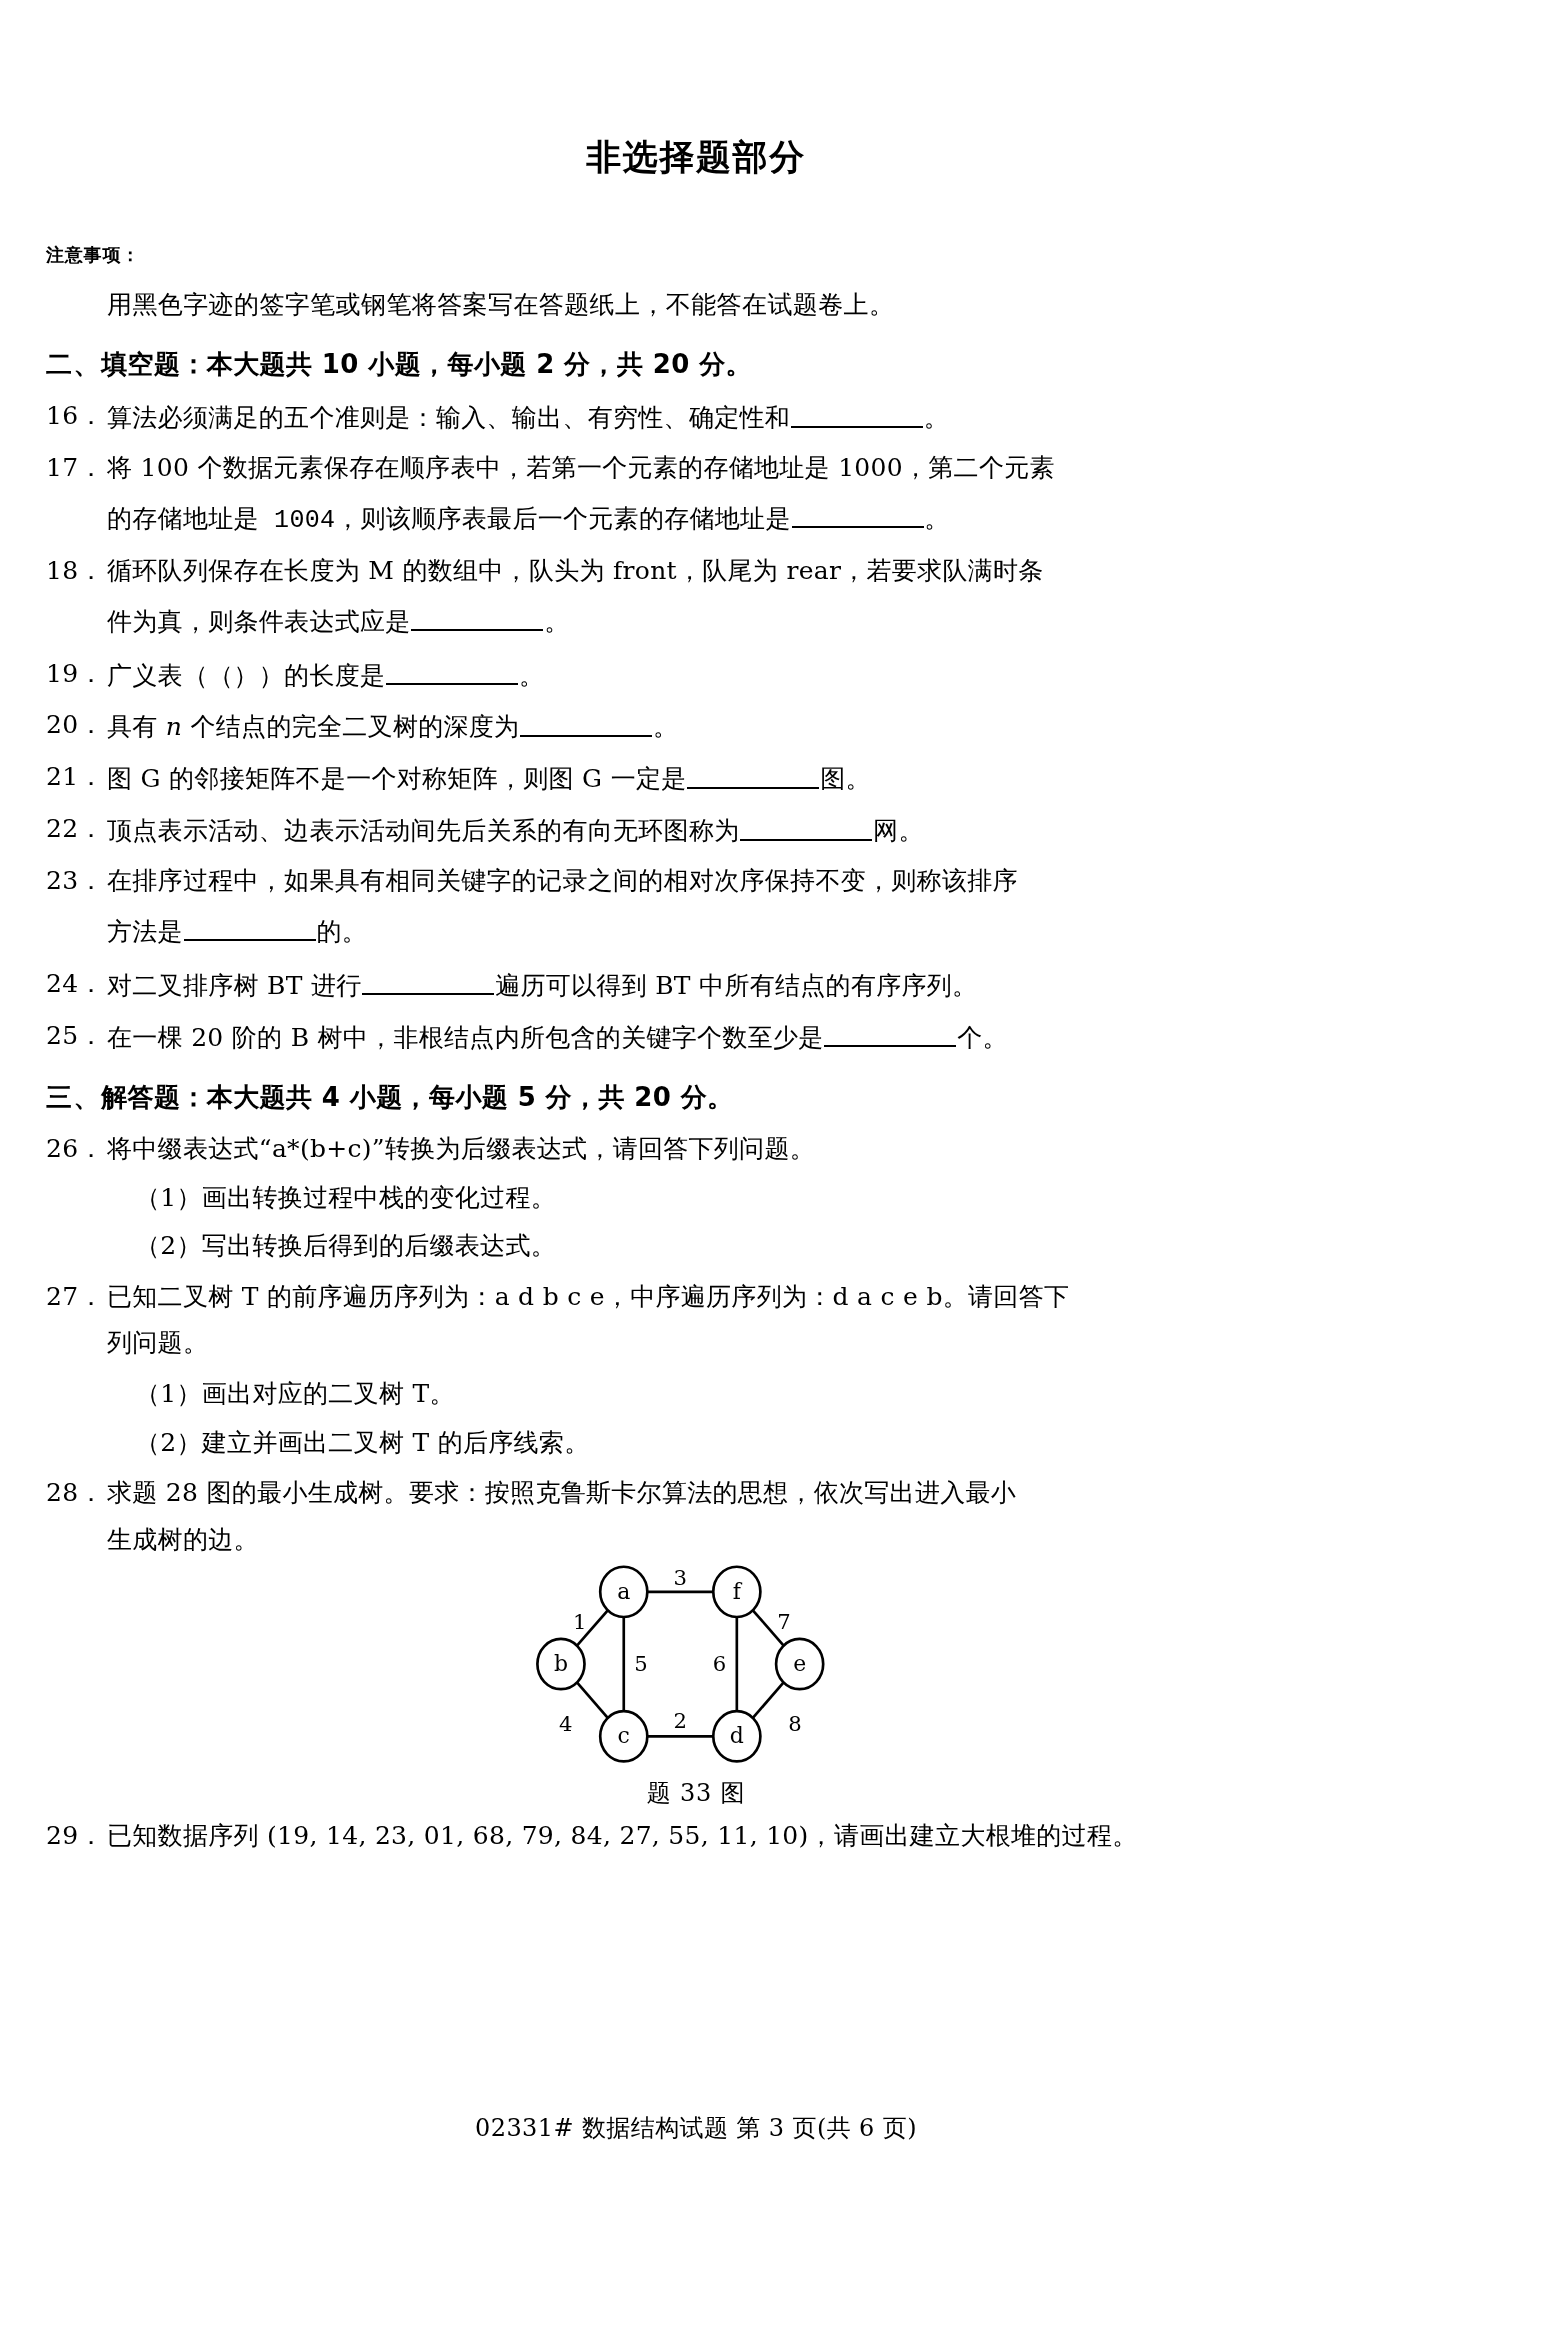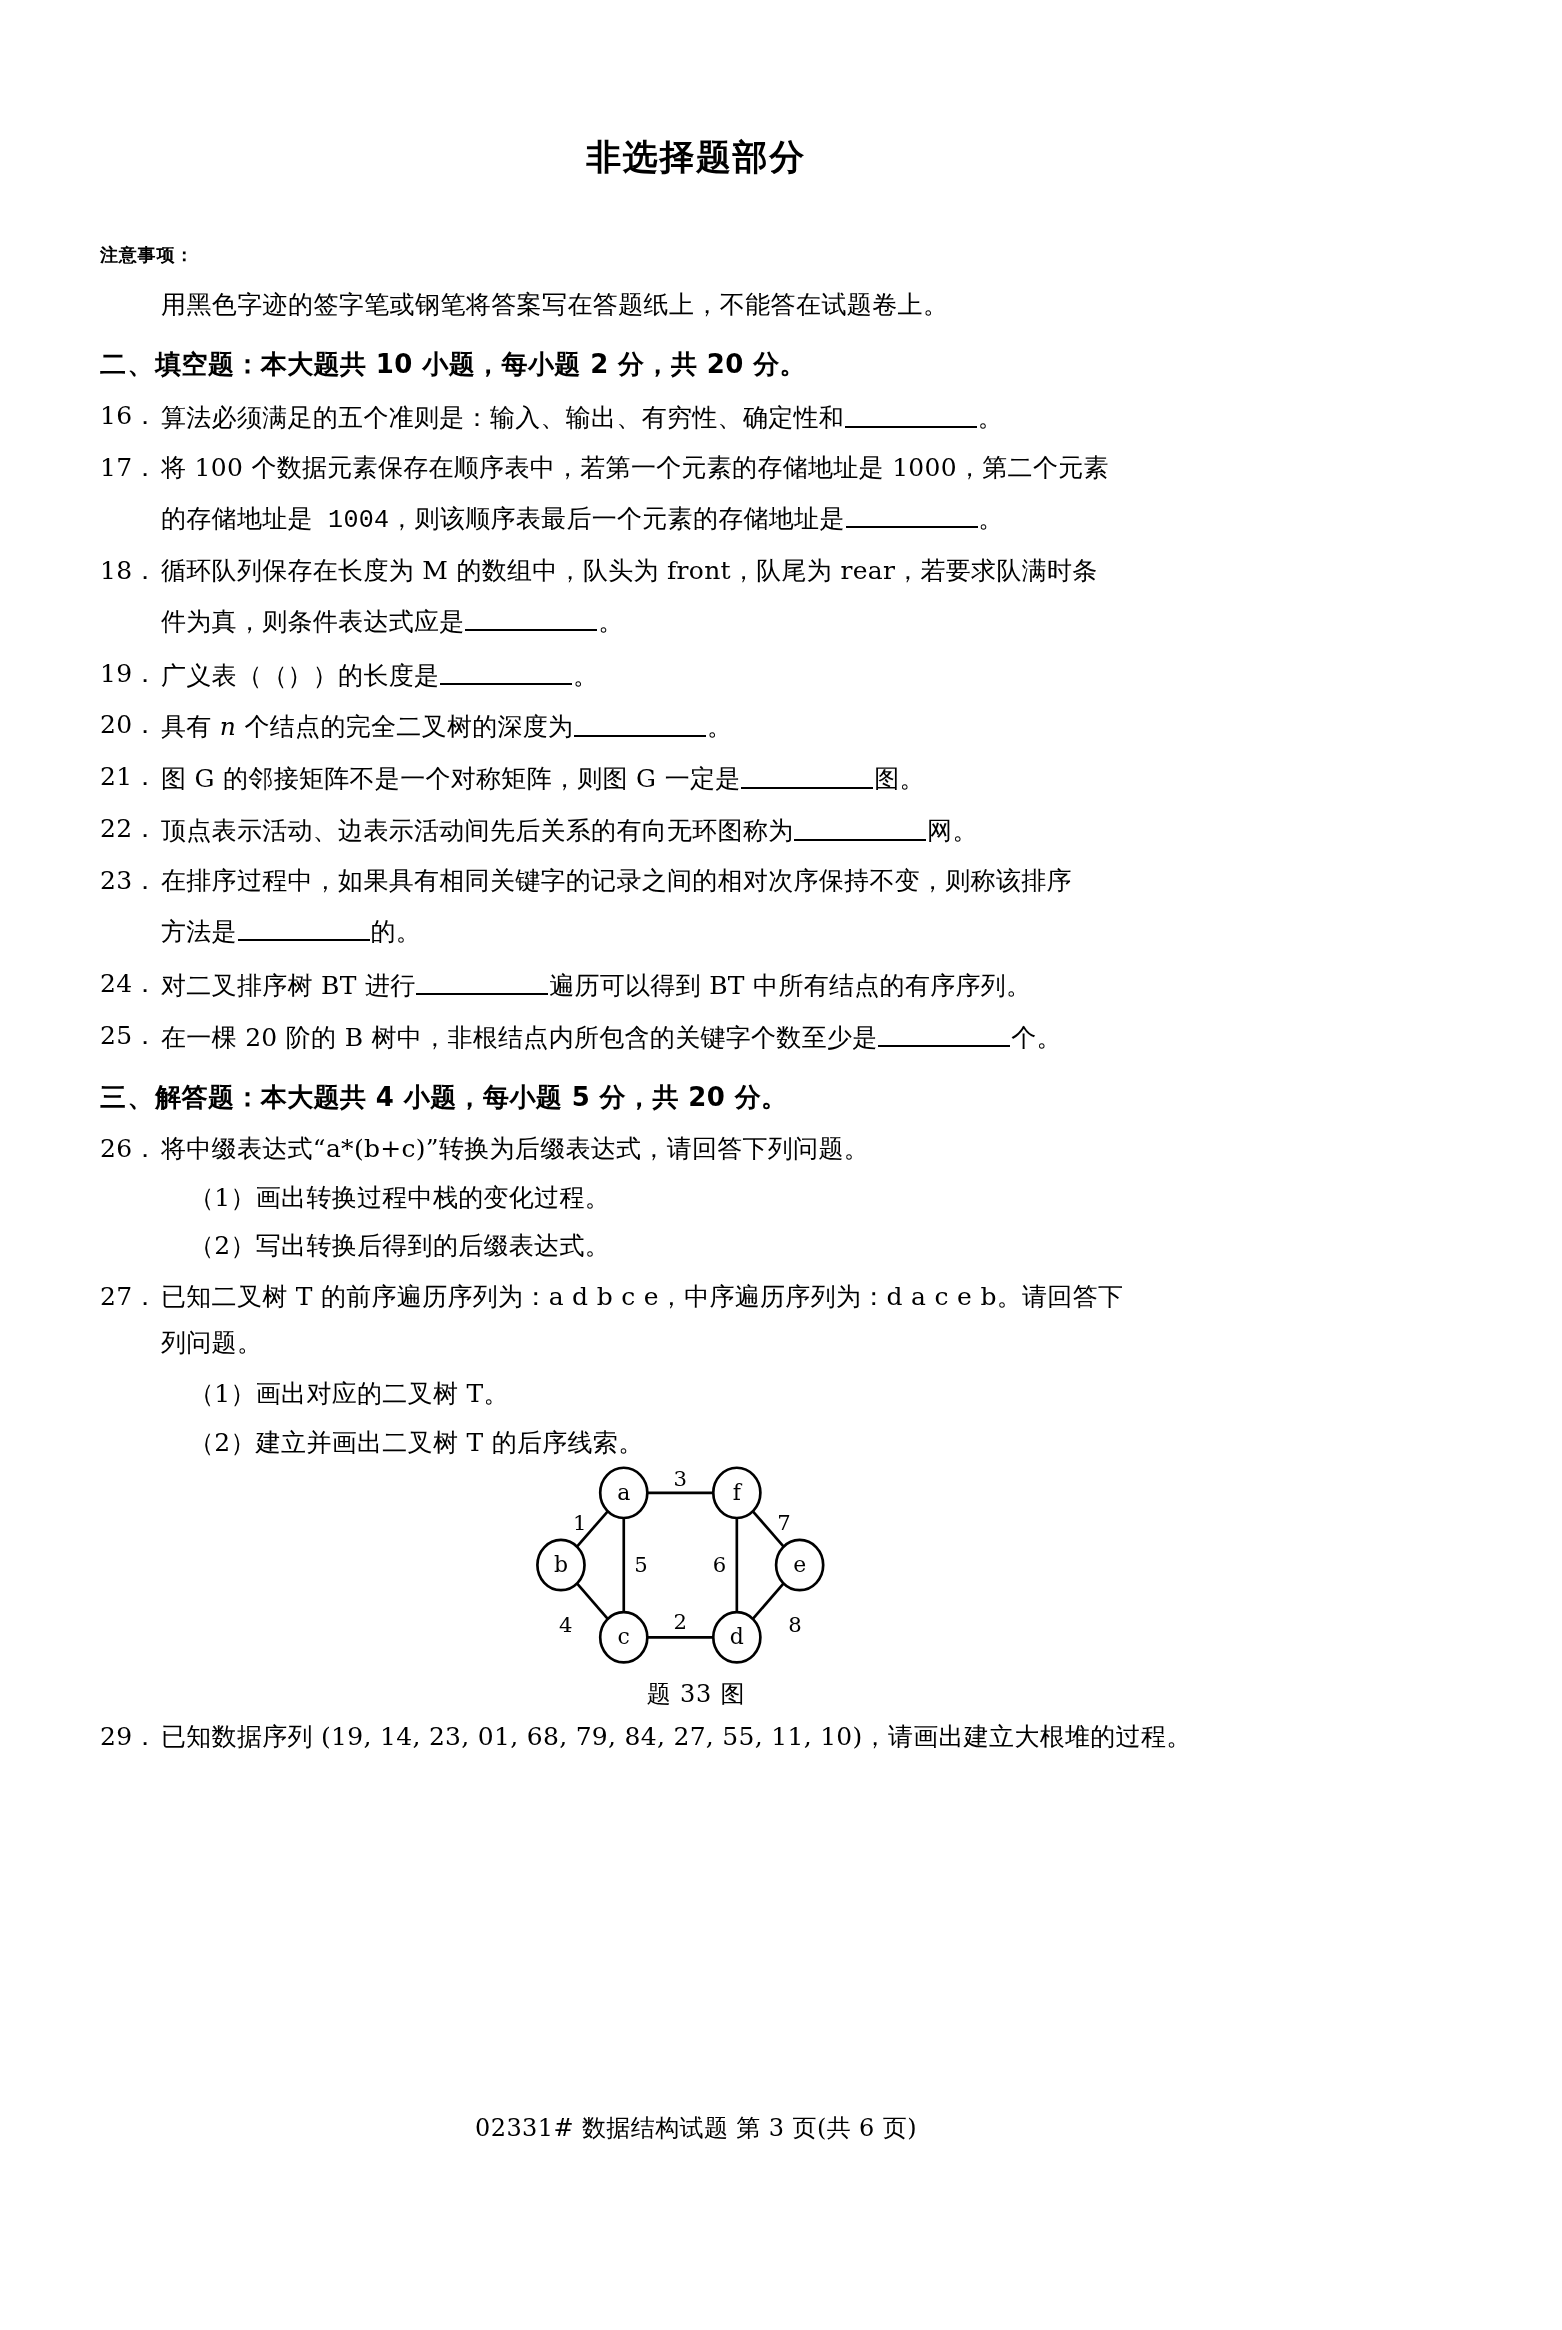--- a/index.html
+++ b/index.html
@@ -10,21 +10,21 @@
   body {
     font-family: "DejaVu Serif", "Liberation Serif", serif;
     color: #000000;
   }
   #page {
     position: relative;
     width: 1392px;
     height: 2330px;
     background: #ffffff;
     box-sizing: border-box;
-    padding: 0 100px;
+    padding: 0 46px;
     overflow: hidden;
   }
 
   
   .page-title {
     text-align: center;
     font-family: "DejaVu Sans", "Liberation Sans", sans-serif;
     font-weight: bold;
     font-size: 35px;
     letter-spacing: 1.6px;
@@ -230,20 +230,27 @@
   <div class="q">
     <span class="qnum">27．</span>
     <span class="qbody">
       <span class="ln">已知二叉树 T 的前序遍历序列为：a d b c e，中序遍历序列为：d a c e b。请回答下</span>
       <span class="ln">列问题。</span>
       <span class="sub">（1）画出对应的二叉树 T。</span>
       <span class="sub">（2）建立并画出二叉树 T 的后序线索。</span>
     </span>
   </div>
 
+  <div class="q">
+    <span class="qnum">28．</span>
+    <span class="qbody">
+      <span class="ln">求题 28 图的最小生成树。要求：按照克鲁斯卡尔算法的思想，依次写出进入最小</span>
+      <span class="ln">生成树的边。</span>
+    </span>
+  </div>
 
   <div class="figure-wrap">
     <svg id="graph-svg" width="330" height="212" viewBox="0 0 420 270">
         <line x1="148" y1="38" x2="232" y2="38" stroke="#000" stroke-width="3.4"></line>
         <text x="190" y="22" text-anchor="middle" dominant-baseline="middle" font-family="&quot;DejaVu Serif&quot;,&quot;Liberation Serif&quot;,serif" font-size="27" fill="#000">3</text>
         <line x1="97.59869698454378" y1="61.46149846777466" x2="58.40130301545623" y2="106.53850153222534" stroke="#000" stroke-width="3.4"></line>
         <text x="62" y="78" text-anchor="middle" dominant-baseline="middle" font-family="&quot;DejaVu Serif&quot;,&quot;Liberation Serif&quot;,serif" font-size="27" fill="#000">1</text>
         <line x1="118" y1="70" x2="118" y2="190" stroke="#000" stroke-width="3.4"></line>
         <text x="140" y="132" text-anchor="middle" dominant-baseline="middle" font-family="&quot;DejaVu Serif&quot;,&quot;Liberation Serif&quot;,serif" font-size="27" fill="#000">5</text>
         <line x1="58.40130301545623" y1="153.46149846777467" x2="97.59869698454378" y2="198.53850153222533" stroke="#000" stroke-width="3.4"></line>

